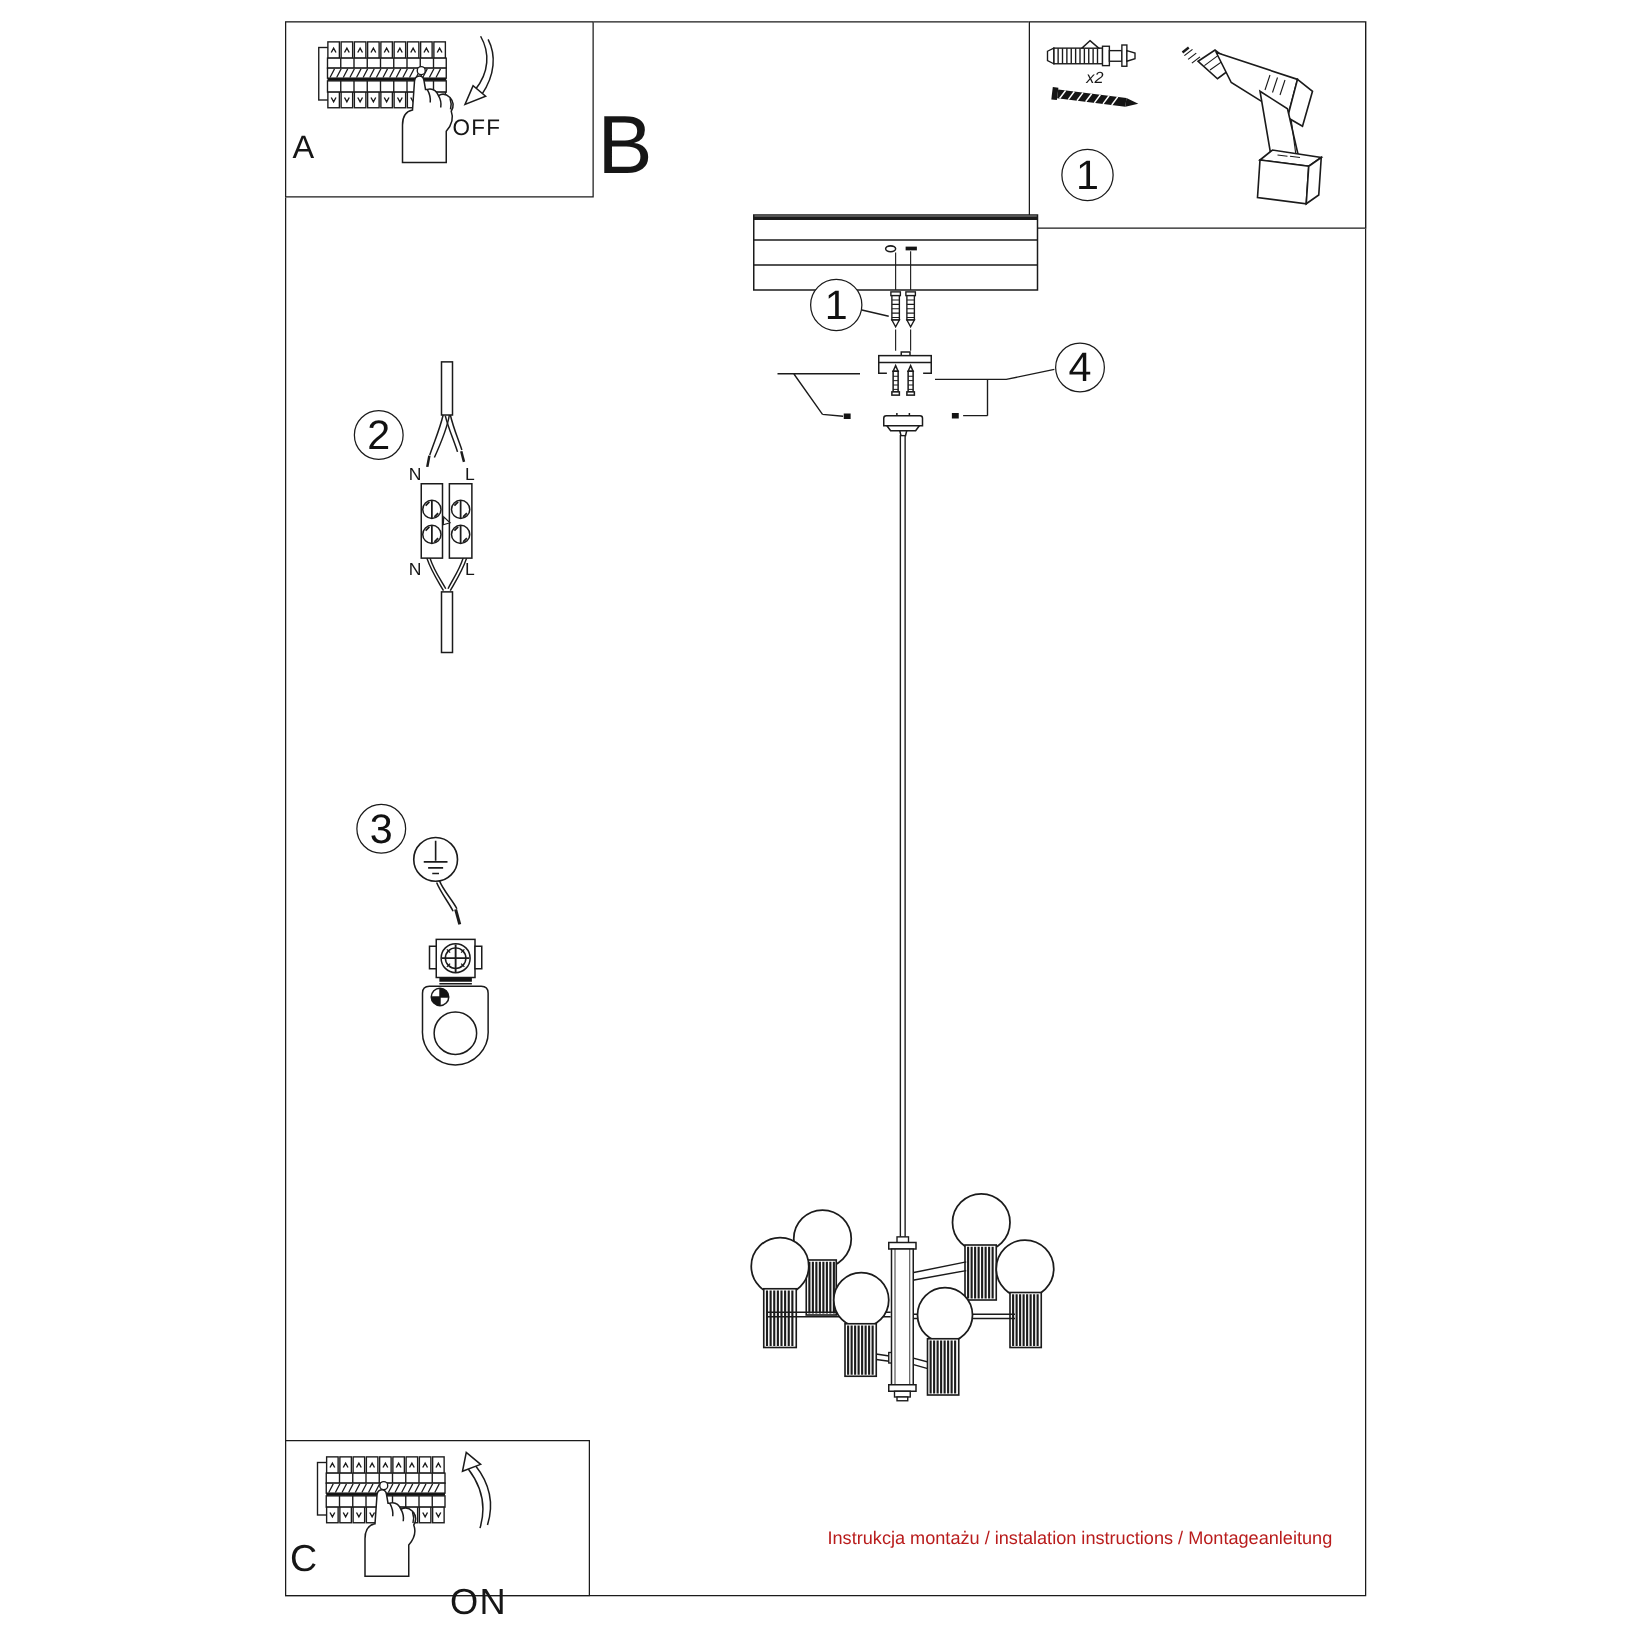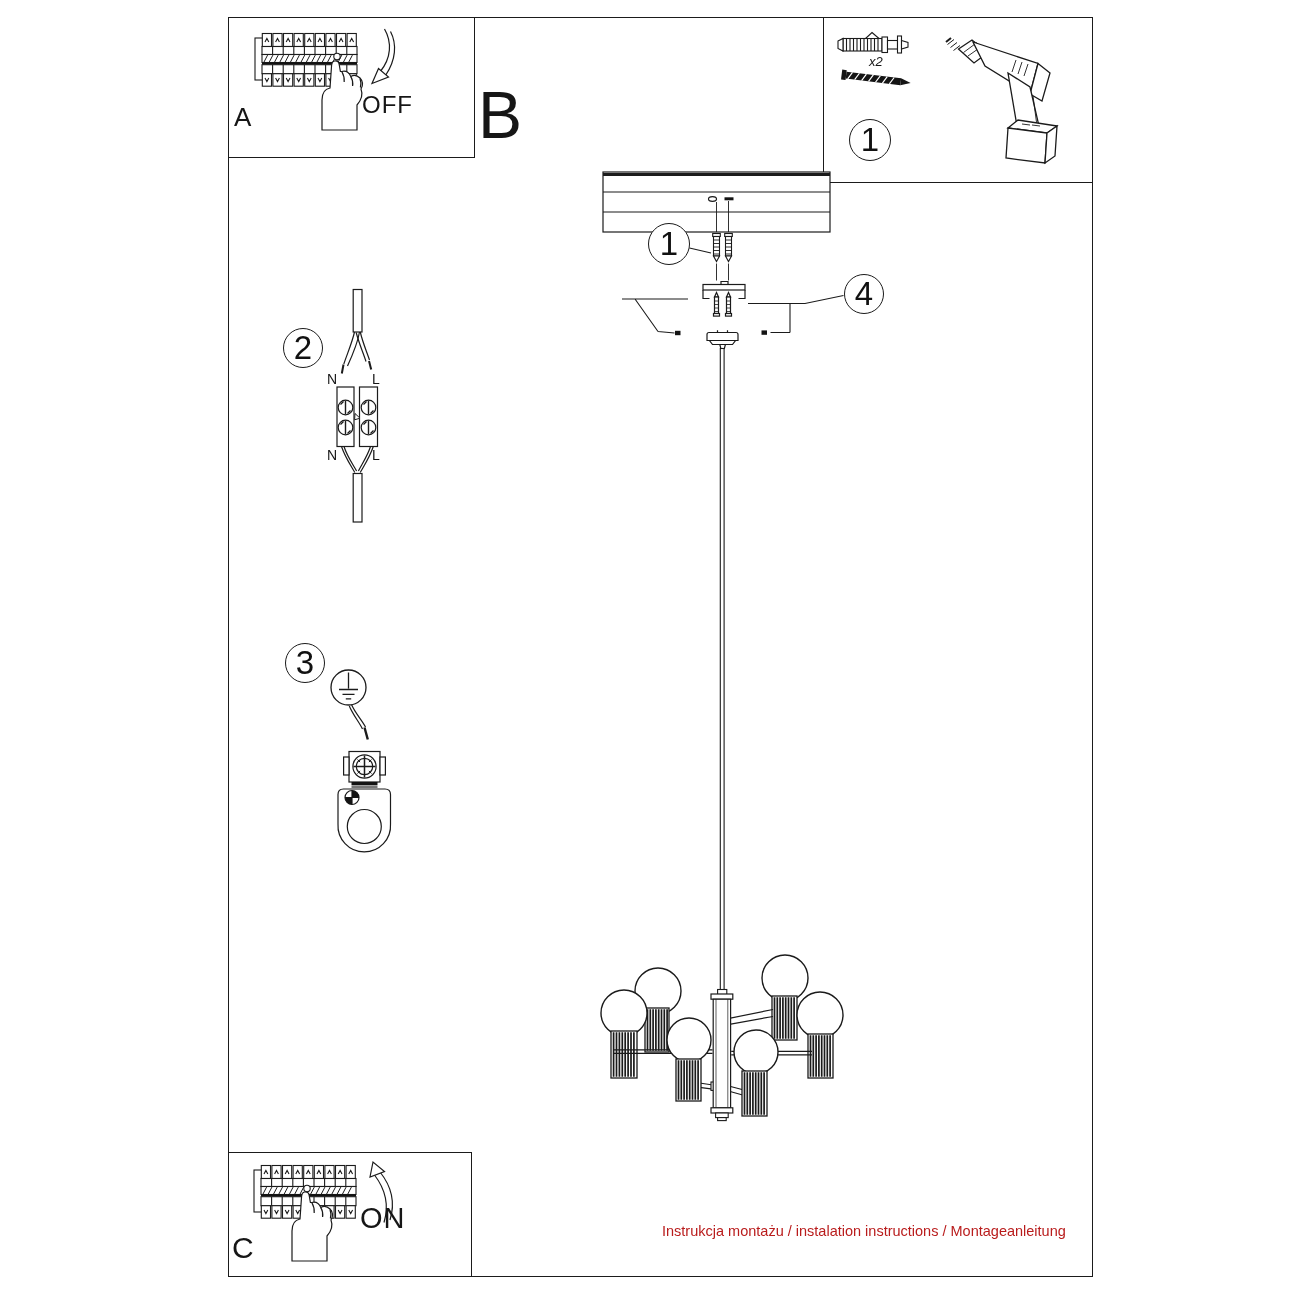--- a/index.html
+++ b/index.html
@@ -242,24 +242,24 @@
       <rect x="711" y="994" width="21.8" height="5.2" fill="#fff" stroke-width="1.2"></rect>
       <rect x="713.2" y="999.2" width="17.4" height="108.6" fill="#fff" stroke-width="1.2"></rect>
       <path fill="none" stroke-width="0.7" d="M716 999.2V1107.8M727.8 999.2V1107.8"></path>
       <rect x="711" y="1107.8" width="21.8" height="5.2" fill="#fff" stroke-width="1.2"></rect>
       <rect x="715.6" y="1113" width="12.6" height="4.6" fill="#fff" stroke-width="1.1"></rect>
       <rect x="717.6" y="1117.6" width="8.6" height="3" fill="#fff" stroke-width="1.1"></rect>
     </g>
   </svg>
 
   <div class="lbl" style="left:234px;top:104px;font-size:26px;">A</div>
-  <div class="lbl" style="left:362px;top:93px;font-size:24px;letter-spacing:1px;">OFF</div>
+  <div class="lbl" style="left:362px;top:93px;font-size:18px;letter-spacing:1px;">OFF</div>
   <div class="lbl" style="left:478px;top:82px;font-size:66px;">B</div>
   <div class="lbl" style="left:232px;top:1233px;font-size:30px;">C</div>
-  <div class="lbl" style="left:360px;top:1204px;font-size:29px;letter-spacing:1px;">ON</div>
+  <div class="lbl" style="left:360px;top:1268px;font-size:29px;letter-spacing:1px;">ON</div>
   <div class="lbl" style="left:869px;top:55px;font-size:13px;font-style:italic;">x2</div>
 
   <div class="callout" style="left:849px;top:119px;width:42px;height:42px;">
       <span>1</span>
     </div>
   <div class="callout" style="left:648px;top:223px;width:42px;height:42px;">
       <span>1</span>
     </div>
   <div class="callout" style="left:844px;top:274px;width:40px;height:40px;">
       <span>4</span>

